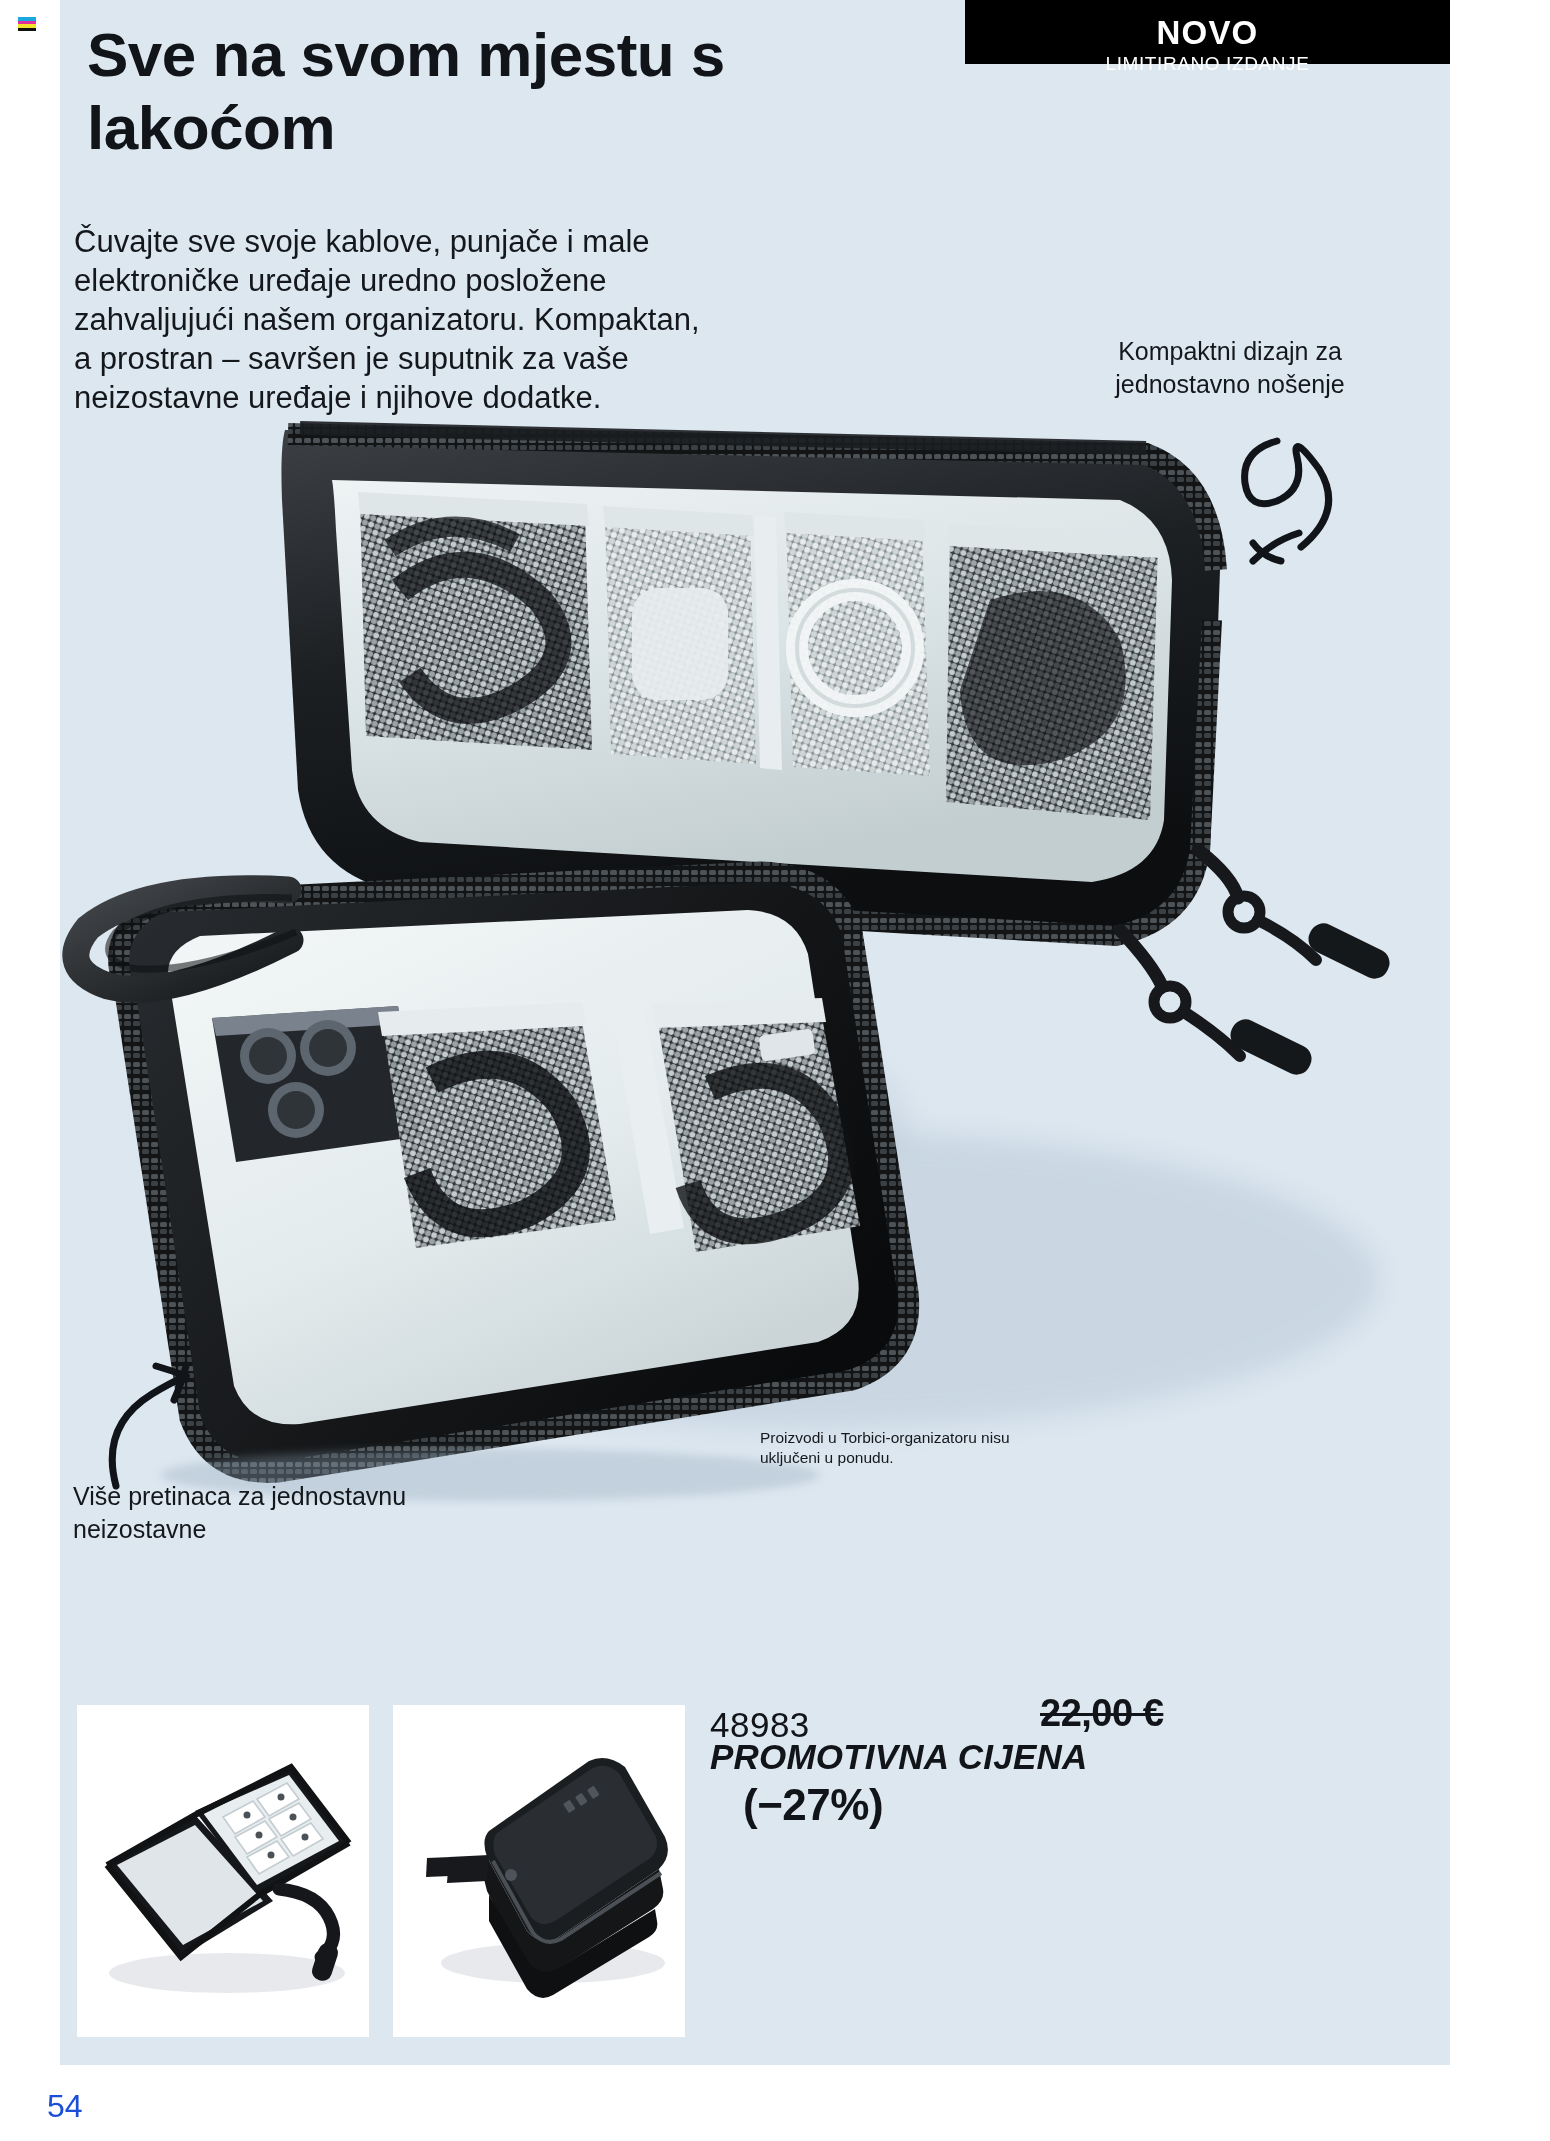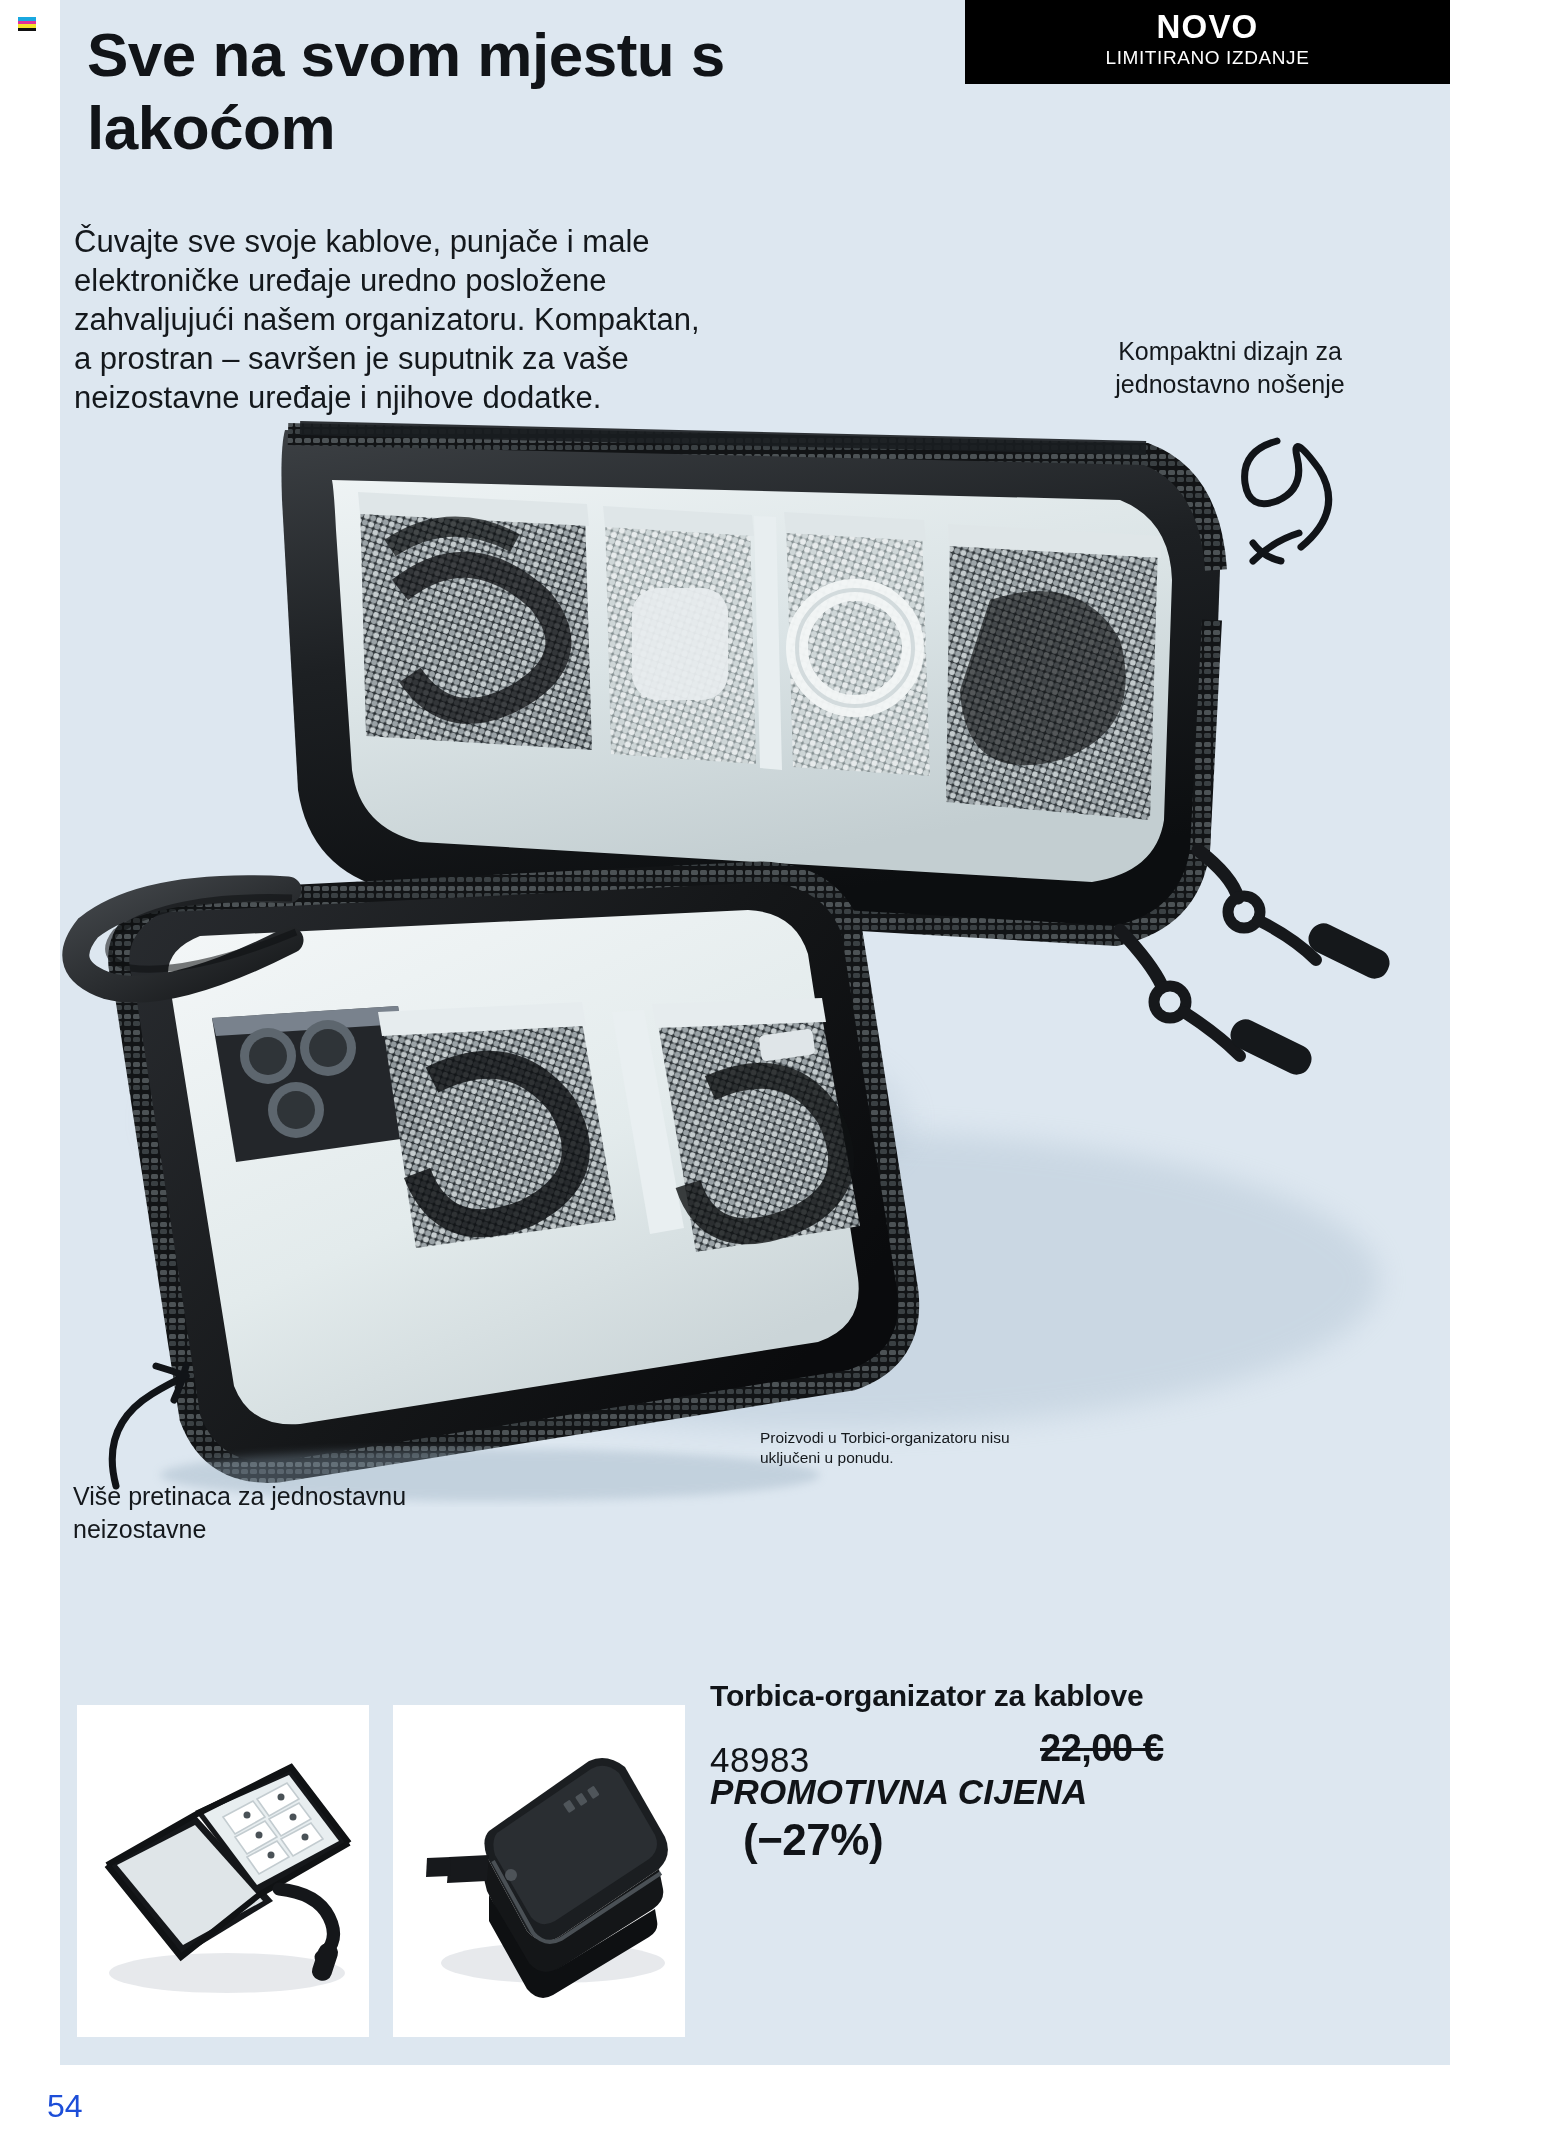--- a/index.html
+++ b/index.html
@@ -29,25 +29,25 @@
   #reg-swatch i { display:block; flex:1; }
   .sw-c { background:#19a8e0; }
   .sw-m { background:#e0309b; }
   .sw-y { background:#f5e32a; }
   .sw-k { background:#111111; }
 
   
   #novo-badge {
     position:absolute;
     left:905px; top:0;
-    width:485px; height:84px;
+    width:485px; height:64px;
     background:#000000;
     color:#ffffff;
     text-align:center;
-    padding-top:8px;
+    padding-top:14px;
   }
   #novo-badge .novo-main {
     font-size:33px; font-weight:bold; letter-spacing:1.2px;
     line-height:38px;
   }
   #novo-badge .novo-sub {
     font-size:19px; letter-spacing:0.6px; line-height:24px;
     font-weight:400;
   }
 
@@ -415,21 +415,20 @@
         <rect x="196" y="82" width="8" height="11" rx="1.5" transform="rotate(-34 200 87)"></rect>
       </g>
 
       <path d="M96,150 L56,152 L54,178 L94,176 Z" fill="#17191c"></path>
       <path d="M58,152 L34,153 L33,172 L57,171 Z" fill="#17191c"></path>
       <circle cx="118" cy="170" r="6" fill="#4d5358"></circle>
     </svg>
   </div>
 
   <div id="product-info">
-    <div id="product-title">Torbica-organizator za kablove</div>
     <div id="price-row">
       <span id="sku">48983</span>
       <span id="old-price">22,00 €</span>
     </div>
     <div id="promo-label">PROMOTIVNA CIJENA</div>
     <div id="discount">(−27%)</div>
   </div>
 
 </div>
 

